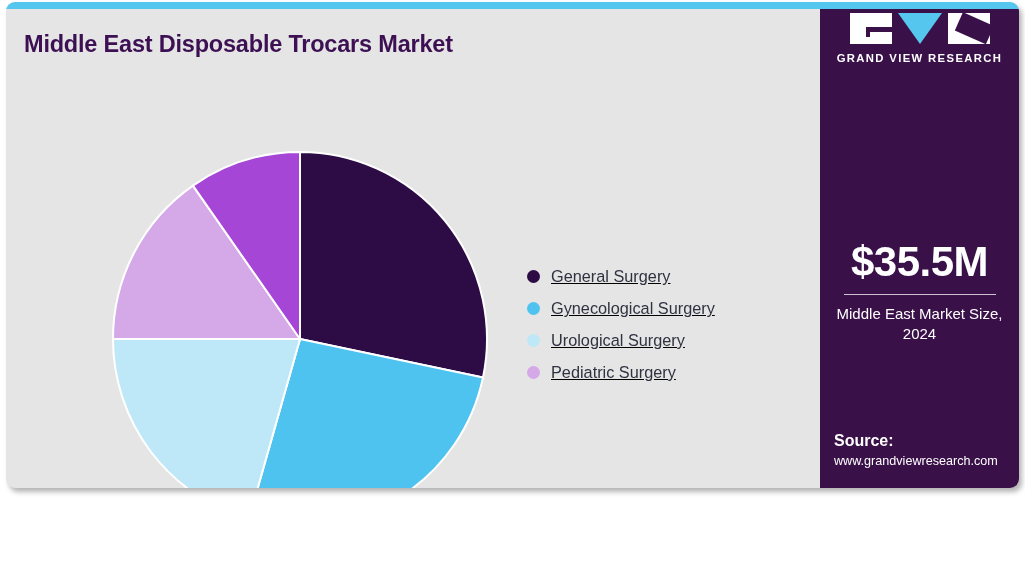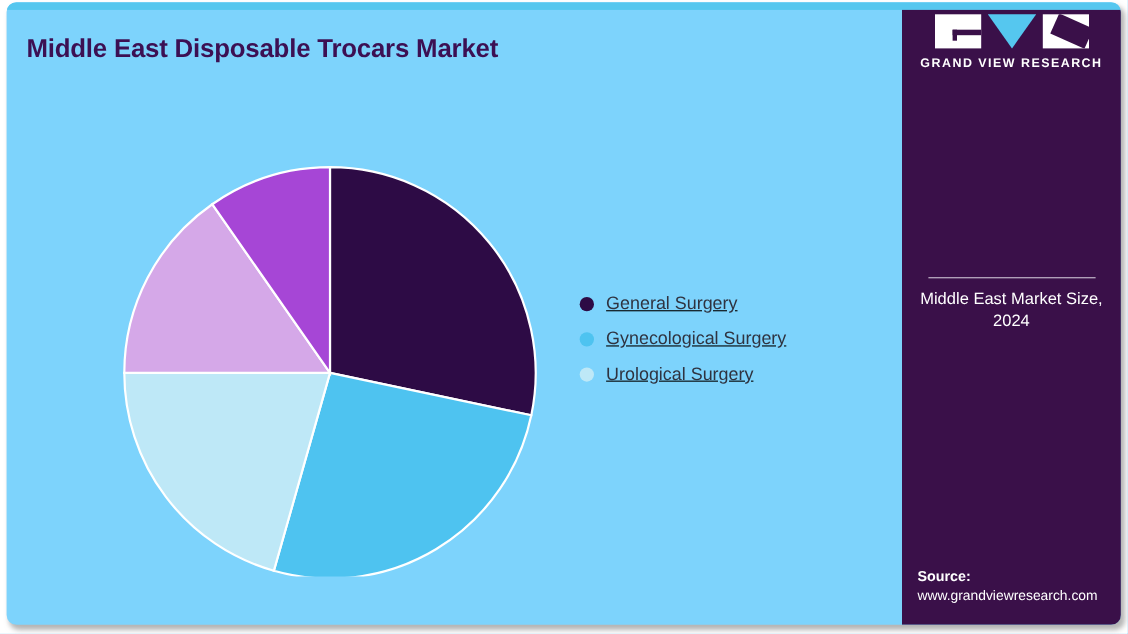--- a/index.html
+++ b/index.html
@@ -6,22 +6,22 @@
   html, body {
     width: 1025px; height: 576px;
     background: #ffffff;
     font-family: "Liberation Sans", sans-serif;
     overflow: hidden;
   }
 
   #card {
     position: absolute;
     left: 6px; top: 2px;
-    width: 1013px; height: 566px;
-    background: #7dd3fc;
+    width: 1013px; height: 486px;
+    background: #e5e5e5;
     border-radius: 9px;
     box-shadow: 3px 4px 5px rgba(120,120,120,0.55);
     overflow: hidden;
   }
 
   #accent-bar {
     position: absolute;
     left: 0; top: 0; right: 0;
     height: 7px;
     background: #55c7ef;
@@ -183,21 +183,21 @@
     padding: 0 16px;
   }
 
   
   #source {
     position: absolute;
     left: 14px; bottom: 18px;
     color: #ffffff;
   }
   #source-label {
-    font-size: 13px;
+    font-size: 16px;
     font-weight: bold;
     line-height: 1.5;
   }
   #source-url {
     font-size: 12.6px;
     line-height: 1.35;
     white-space: nowrap;
   }
 </style>
 </head>
@@ -229,35 +229,40 @@
         <span class="legend-label">General Surgery</span>
       </div>
       <div class="legend-row">
         <span class="legend-dot" style="background: rgb(78, 195, 240);"></span>
         <span class="legend-label">Gynecological Surgery</span>
       </div>
       <div class="legend-row">
         <span class="legend-dot" style="background: rgb(190, 232, 247);"></span>
         <span class="legend-label">Urological Surgery</span>
       </div>
+      <div class="legend-row">
+        <span class="legend-dot" style="background: rgb(213, 168, 232);"></span>
+        <span class="legend-label">Pediatric Surgery</span>
+      </div>
     </div>
   </div>
 
   <div id="right-panel">
 
     <div id="logo">
       <div id="logo-marks">
         <span class="mark mark-g"></span>
         <span class="mark mark-v"></span>
         <span class="mark mark-r"></span>
       </div>
       <div id="logo-text">GRAND VIEW RESEARCH</div>
     </div>
 
     <div id="stat">
+      <div id="stat-value">$35.5M</div>
       <div id="stat-rule"></div>
       <div id="stat-caption">Middle East Market Size, 2024</div>
     </div>
 
     <div id="source">
       <div id="source-label">Source:</div>
       <div id="source-url">www.grandviewresearch.com</div>
     </div>
   </div>
 </div>

